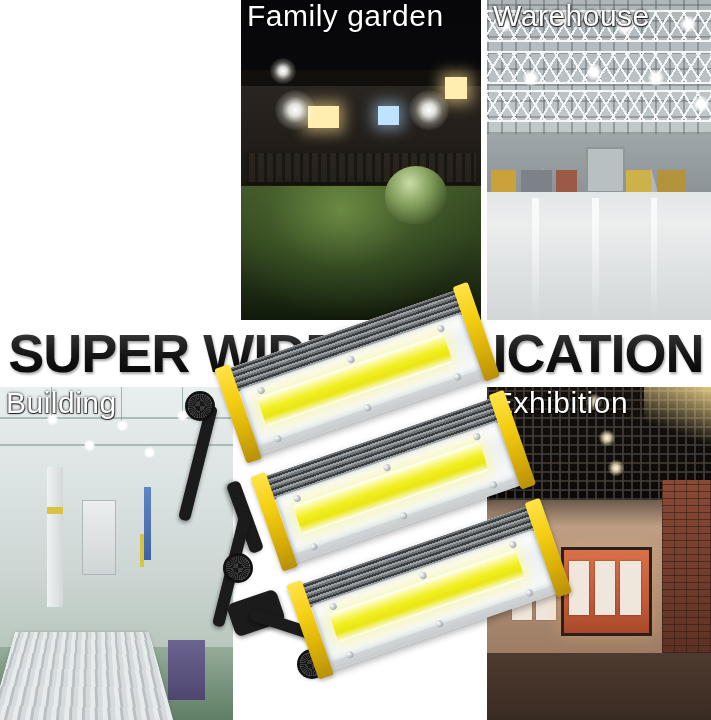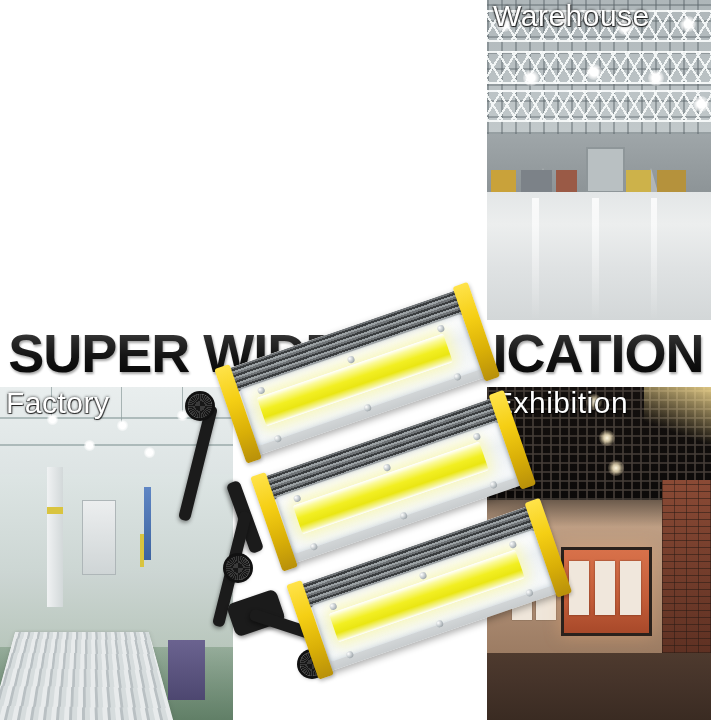--- a/index.html
+++ b/index.html
@@ -271,20 +271,37 @@
   #knob1{left:6px;top:34px;}
   #knob2{left:44px;top:196px;}
   #knob3{left:118px;top:292px;}
 </style>
 </head>
 <body>
 
 <div id="stage">
 
 
+  <div class="panel" id="p-garden">
+    <div class="scene">
+      <div class="fg-night"></div>
+      <div class="fg-roof"></div>
+      <div class="fg-house"></div>
+      <div class="fg-win" style="left:28%;top:33%;width:13%;height:7%"></div>
+      <div class="fg-win blue" style="left:57%;top:33%;width:9%;height:6%"></div>
+      <div class="fg-win" style="left:85%;top:24%;width:9%;height:7%"></div>
+      <div class="fg-flood" style="left:14%;top:28%"></div>
+      <div class="fg-flood" style="left:70%;top:28%"></div>
+      <div class="fg-flood" style="left:12%;top:18%;width:26px;height:26px"></div>
+      <div class="fg-rail"></div>
+      <div class="fg-lawn"></div>
+      <div class="fg-bush"></div>
+    </div>
+    <div class="panel-label">Family garden</div>
+  </div>
 
   <div class="panel" id="p-warehouse">
     <div class="scene">
       <div class="wh-bg"></div>
       <div class="wh-ceil"></div>
       <div class="wh-truss" style="top:3%"></div>
       <div class="wh-truss" style="top:16%"></div>
       <div class="wh-truss" style="top:28%"></div>
       <div class="wh-lamp" style="left:4%;top:5%"></div>
       <div class="wh-lamp" style="left:30%;top:3%"></div>
@@ -333,21 +350,21 @@
       <div class="fc-wall"></div>
       <div class="fc-post" style="left:20%;top:24%;width:7%;height:42%"></div>
       <div class="fc-cabinet" style="left:35%;top:34%;width:14%;height:22%"></div>
       <div class="fc-blue" style="left:62%;top:30%;width:3%;height:22%"></div>
       <div class="fc-yellowline" style="left:20%;top:36%;width:7%;height:2%"></div>
       <div class="fc-yellowline" style="left:60%;top:44%;width:2%;height:10%"></div>
       <div class="fc-floorgreen"></div>
       <div class="fc-conveyor"></div>
       <div class="fc-purple" style="left:72%;top:76%;width:16%;height:18%"></div>
     </div>
-    <div class="panel-label">Factory</div>
+    <div class="panel-label">Building</div>
   </div>
 
   <div class="panel" id="p-exhibition">
     <div class="scene">
       <div class="ex-bg"></div>
       <div class="ex-ceil"></div>
       <div class="ex-spot" style="left:44%;top:2%"></div>
       <div class="ex-spot" style="left:50%;top:13%"></div>
       <div class="ex-spot" style="left:54%;top:22%"></div>
       <div class="ex-spot" style="left:12%;top:25%;width:10px;height:10px"></div>

